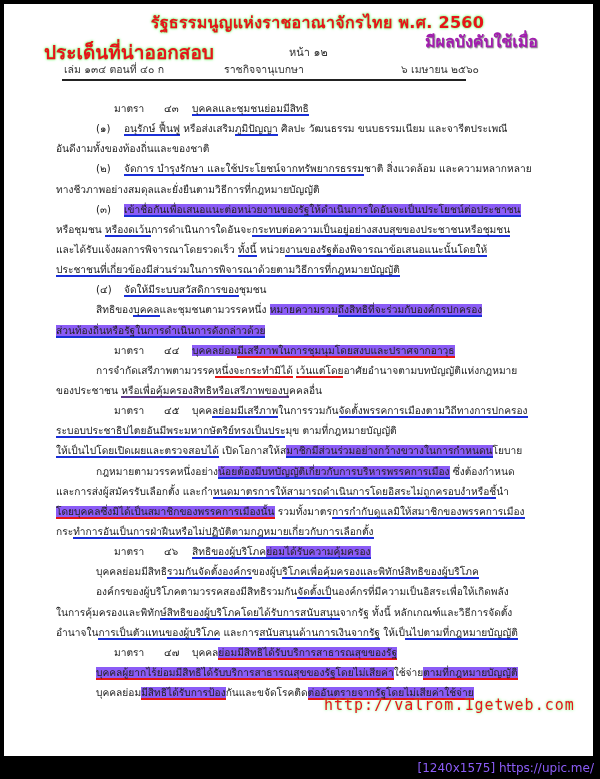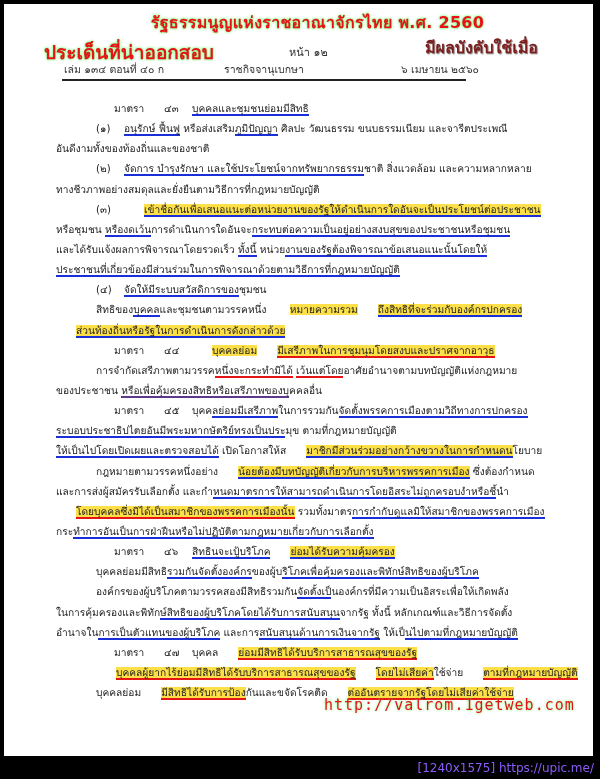--- a/index.html
+++ b/index.html
@@ -16,22 +16,22 @@
     color:#e8131a; font-weight:bold; font-size:16px; letter-spacing:0.3px;
     text-shadow:0 0 3px #6f6,0 0 2px #9f9;
     padding-left:19px;
   }
   .banner-left {
     position:absolute; top:33px; left:40px;
     color:#e8131a; font-weight:bold; font-size:19px;
     text-shadow:0 0 3px #6f6,0 0 2px #9f9;
   }
   .banner-right {
-    position:absolute; top:31px; left:421px;
-    color:#7f1d1d; font-weight:bold; font-size:16px;
+    position:absolute; top:25px; left:421px;
+    color:#a21caf; font-weight:bold; font-size:16px;
     text-shadow:1px 1px 1px #888;
   }
   .gz-page {
     position:absolute; top:39px; left:285px; font-size:11px; color:#333;
   }
   .gz-row {
     position:absolute; top:57px; left:60px; width:412px; font-size:10.5px; color:#333;
   }
   .gz-row .vol { position:absolute; left:0; }
   .gz-row .name { position:absolute; left:160px; }
@@ -40,21 +40,21 @@
     position:absolute; top:75px; left:58px; width:404px; height:0;
     border-top:2px solid #222;
   }
   .body-text {
     position:absolute; top:95px; left:52px; width:494px;
     font-size:10.2px; color:#222; line-height:20.15px;
   }
   .ln { white-space:nowrap; height:20.15px; position:relative; }
   .ind1 { padding-left:40px; }
   .ind2 { padding-left:58px; }
-  .hl { background:#fde047;margin-left:20px; }
+  .hl { background:#8b5cf6; }
   .ub { border-bottom:2px solid #1a2fd8; }
   .ur { border-bottom:2px solid #e51515; }
   .up { border-bottom:2px solid #5b3a8a;margin-top:9px; }
   .num { display:inline-block; width:28px; }
   .sec { display:inline-block; width:50px; }
   .site-url {
     position:absolute; top:692px; left:320px;
     color:#e8131a; font-size:15px; letter-spacing:1px;
     font-family:"DejaVu Sans Mono","Liberation Mono",monospace;
     text-shadow:0 0 3px #6f6;
@@ -146,21 +146,21 @@
       <span>และการส่งผู้สมัครรับเลือกตั้ง  และกำ</span><span class="ub">หนดมาตรการให้สามารถดำเนินการโดยอิสระไม่ถูกครอบงำหรือชี้</span><span>นำ</span>
     </div>
     <div class="ln">
       <span class="hl ur">โดยบุคคลซึ่งมิได้เป็นสมาชิกของพรรคการเมืองนั้น</span><span>  รวมทั้งมาตร</span><span class="ub">การกำกับดูแลมิให้สมาชิกของพรรคการเมือง</span>
     </div>
     <div class="ln">
       <span>กระ</span><span class="ub">ทำการอันเป็นการฝ่าฝืนหรือไม่ปฏิบัติตามกฎหมายเกี่ยวกับการเลือกตั้ง</span>
     </div>
 
     <div class="ln ind2">
-      <span class="sec">มาตรา</span><span class="num">๔๖</span><span class="ub">สิทธินจะเปู้บริโภค</span><span class="hl ub">ย่อมได้รับความคุ้มครอง</span>
+      <span class="sec">มาตรา</span><span class="num">๔๖</span><span class="ub">สิทธิของผู้บริโภค</span><span class="hl ub">ย่อมได้รับความคุ้มครอง</span>
     </div>
     <div class="ln ind1">
       <span>บุคคลย่อมมีสิทธิ</span><span class="ub">รวมกันจัดตั้งองค์กร</span><span>ของผู้บ</span><span class="ub">ริโภคเพื่อคุ้มครองและพิทักษ์สิทธิของผู้บริโภค</span>
     </div>
     <div class="ln ind1">
       <span>องค์กรของผู้บริโภคตามวรรคสองมีสิทธิรวมกัน</span><span class="ub">จัดตั้งเป็</span><span>นองค์กรที่มีความเป็นอิสระเพื่อให้เกิดพลัง</span>
     </div>
     <div class="ln">
       <span>ในการคุ้มครองและพิทัก</span><span class="ub">ษ์สิทธิของผู้บริโภคโดยได้รับการสนับสนุน</span><span>จากรัฐ  ทั้งนี้  หลักเกณฑ์และวิธีการจัดตั้ง</span>
     </div>

